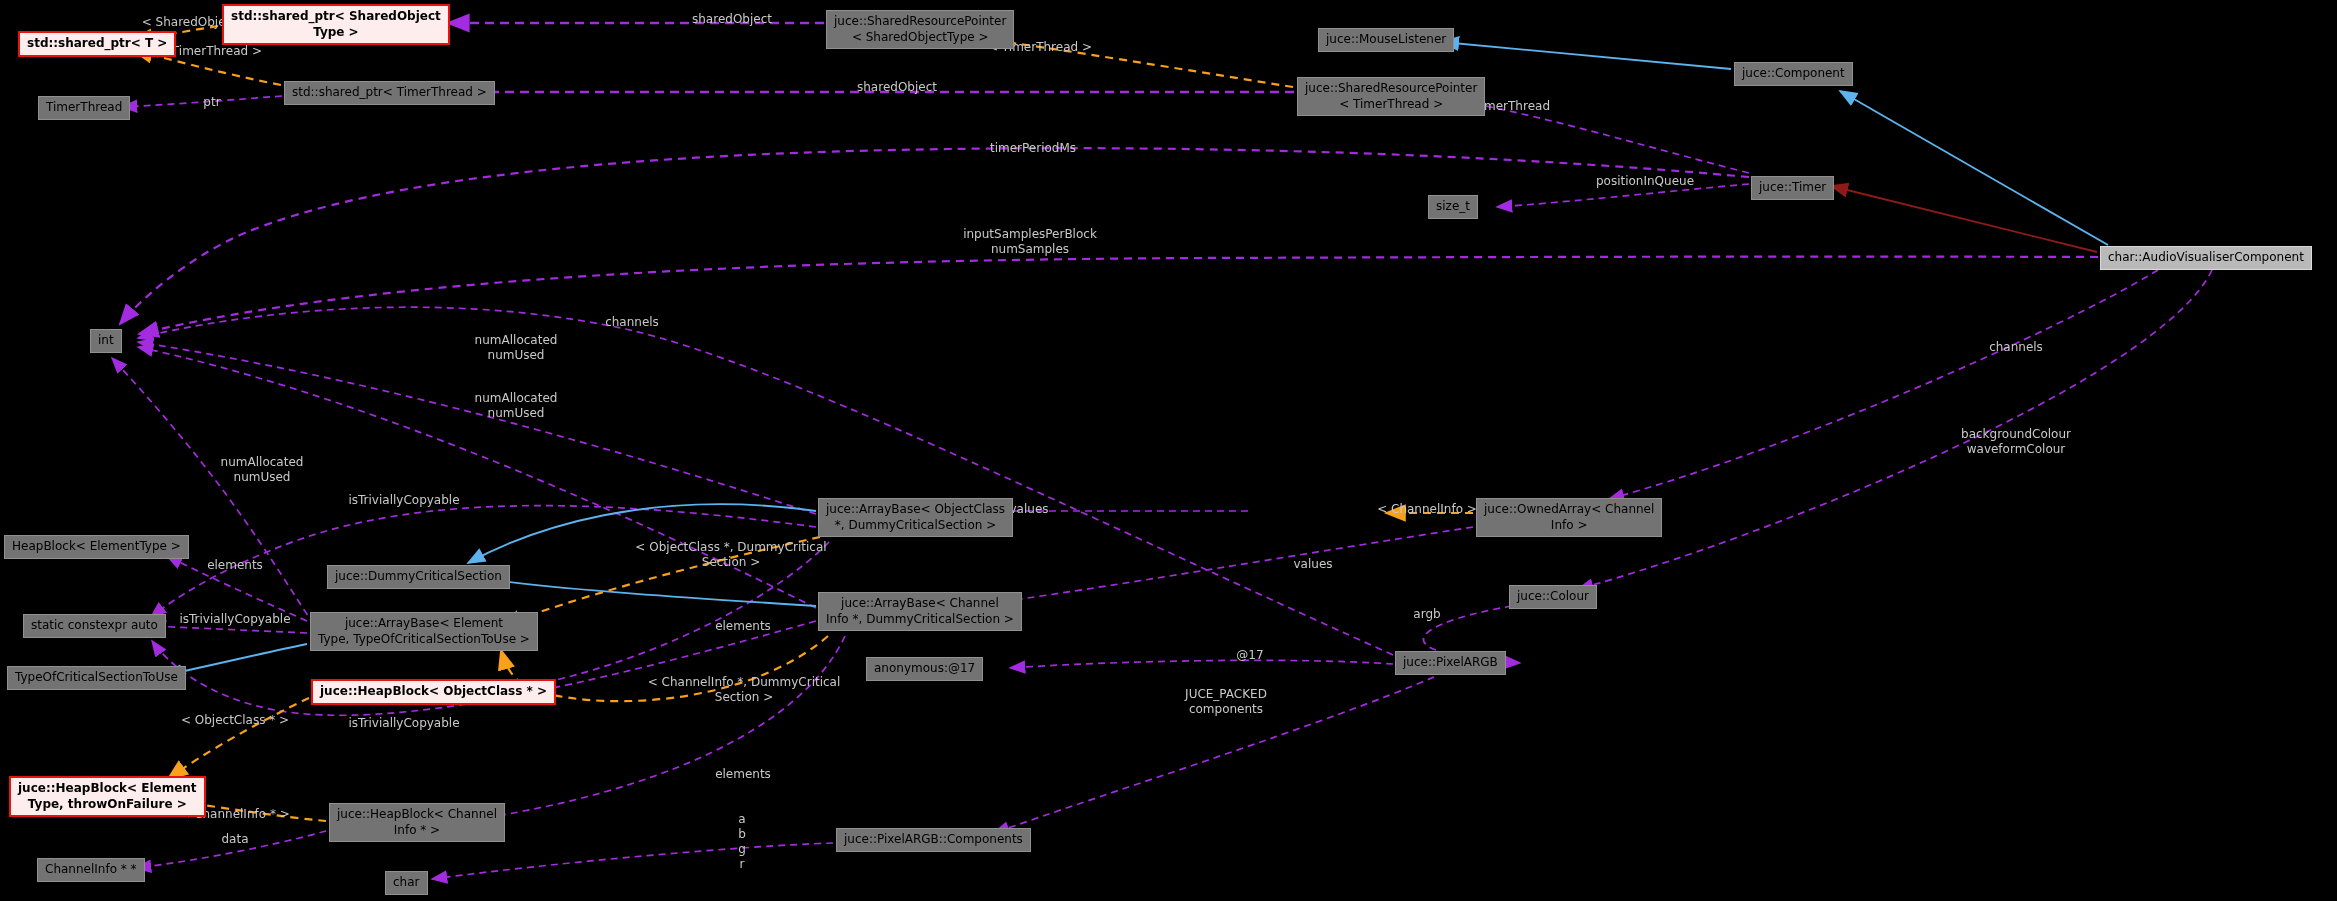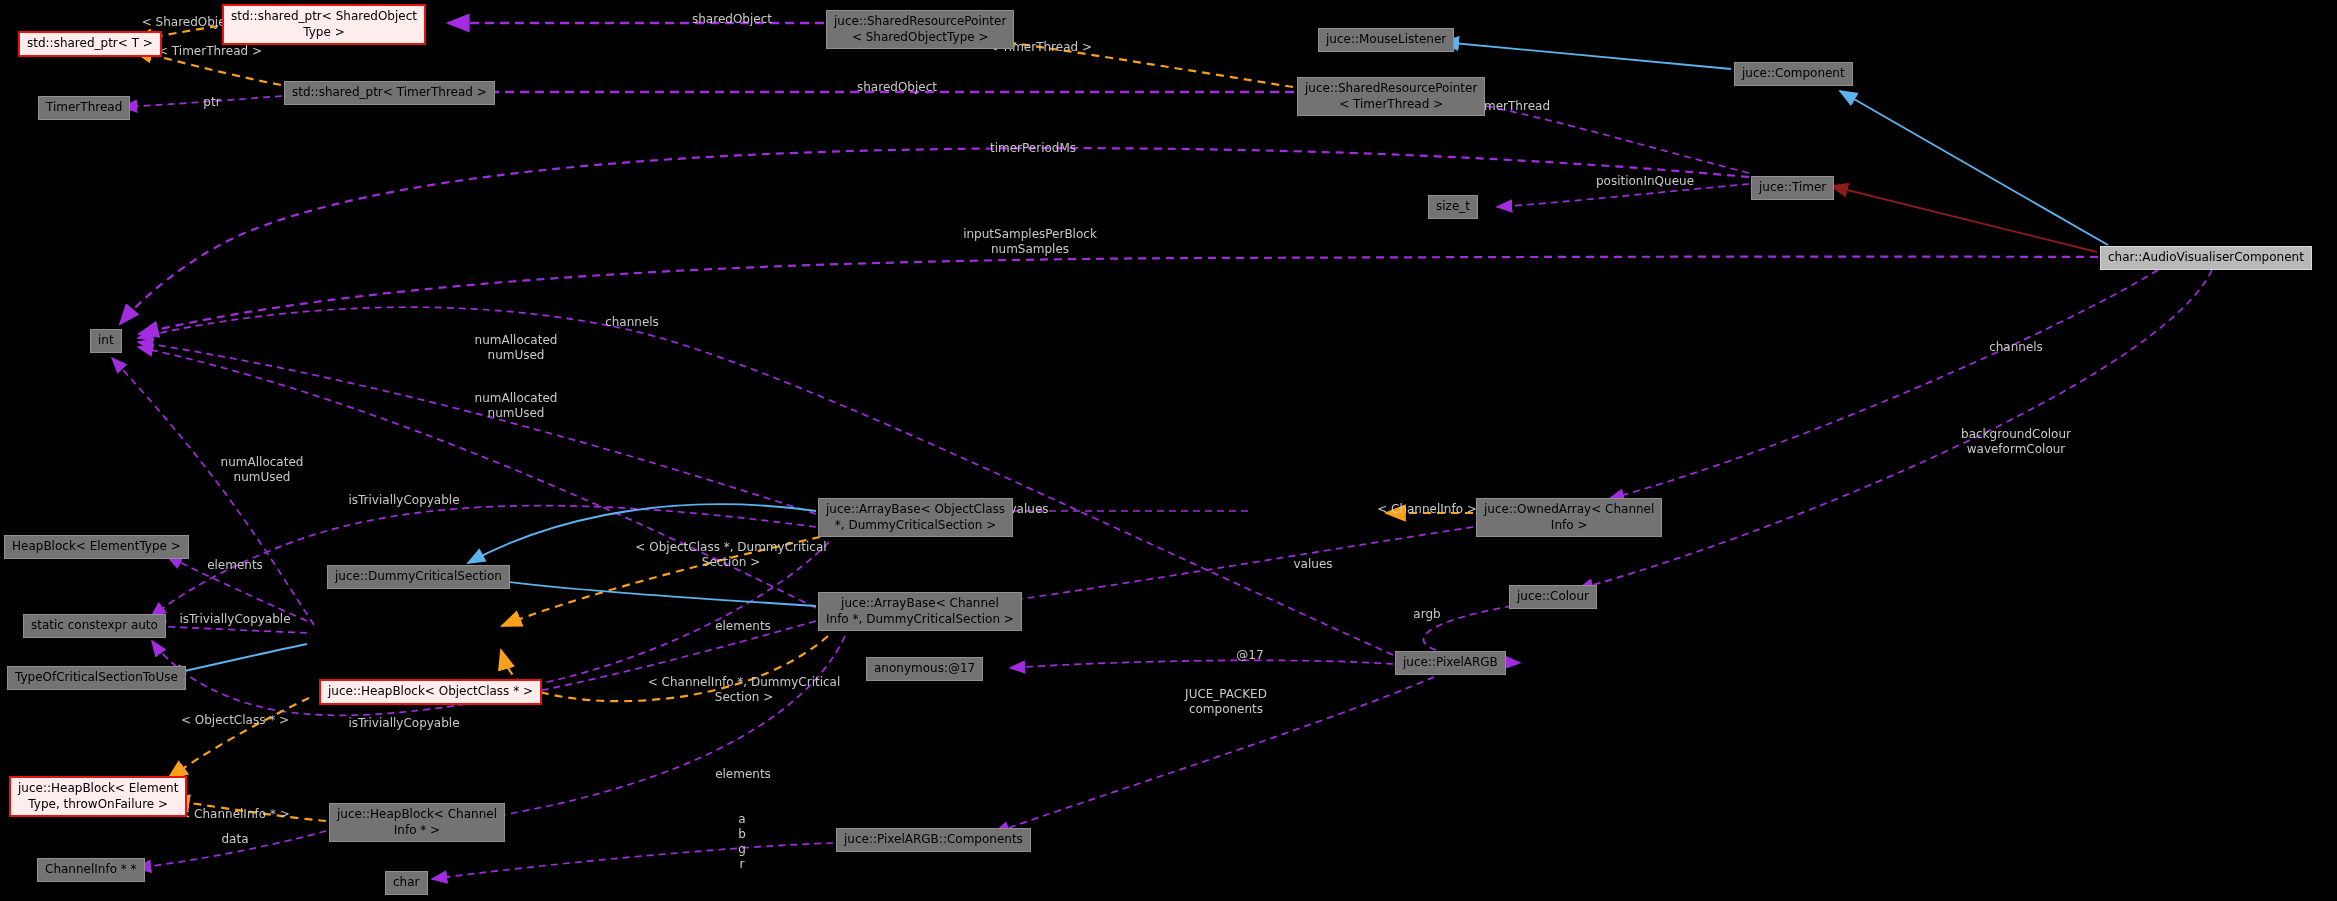--- a/index.html
+++ b/index.html
@@ -2,21 +2,21 @@
 <html><head>
 <meta charset="utf-8">
 <style>
   html,body{margin:0;padding:0;background:#000;}
   #canvas{position:relative;width:2337px;height:901px;background:#000;overflow:hidden;
           font-family:"DejaVu Sans",sans-serif;}
   #edges{position:absolute;left:0;top:0;width:2337px;height:901px;}
   .node{position:absolute;background:#737373;border:1px solid #919191;color:#000;
         font-size:12px;line-height:1.3;text-align:center;padding:3px 7px;
         white-space:pre-line;z-index:3;cursor:pointer;}
-  .node.red{border:2px solid #e8130c;background:#fdeded;}
+  .node.red{border:2px solid #e8130c;background:#fdeded;font-weight:bold;}
   .node.main{background:#b9b9b9;border:1px solid #d9d9d9;}
   .elabel{position:absolute;color:#c9c9c9;font-size:12px;line-height:1.25;
           text-align:center;white-space:pre-line;transform:translateX(-50%);z-index:2;}
 </style>
 </head>
 <body>
 
 <div id="canvas">
 
   <svg id="edges" viewBox="0 0 2337 901">
@@ -97,22 +97,24 @@
   <div class="node" style="left:1428px;top:195px">size_t</div>
   <div class="node main" style="left:2100px;top:246px">char::AudioVisualiserComponent</div>
   <div class="node" style="left:90px;top:329px">int</div>
   <div class="node" style="left:818px;top:498px">juce::ArrayBase&lt; ObjectClass
 *, DummyCriticalSection &gt;</div>
   <div class="node" style="left:1476px;top:498px">juce::OwnedArray&lt; Channel
 Info &gt;</div>
   <div class="node" style="left:4px;top:535px">HeapBlock&lt; ElementType &gt;</div>
   <div class="node" style="left:327px;top:565px">juce::DummyCriticalSection</div>
   <div class="node" style="left:23px;top:614px">static constexpr auto</div>
+  <div class="node" style="left:310px;top:612px">juce::ArrayBase&lt; Element
+Type, TypeOfCriticalSectionToUse &gt;</div>
   <div class="node" style="left:7px;top:666px">TypeOfCriticalSectionToUse</div>
-  <div class="node red" style="left:319px;top:679px">juce::HeapBlock&lt; ObjectClass * &gt;</div>
+  <div class="node red" style="left:311px;top:679px">juce::HeapBlock&lt; ObjectClass * &gt;</div>
   <div class="node" style="left:818px;top:592px">juce::ArrayBase&lt; Channel
 Info *, DummyCriticalSection &gt;</div>
   <div class="node" style="left:1509px;top:585px">juce::Colour</div>
   <div class="node" style="left:1395px;top:651px">juce::PixelARGB</div>
   <div class="node" style="left:866px;top:657px">anonymous:@17</div>
   <div class="node red" style="left:9px;top:776px">juce::HeapBlock&lt; Element
 Type, throwOnFailure &gt;</div>
   <div class="node" style="left:329px;top:803px">juce::HeapBlock&lt; Channel
 Info * &gt;</div>
   <div class="node" style="left:37px;top:858px">ChannelInfo * *</div>

